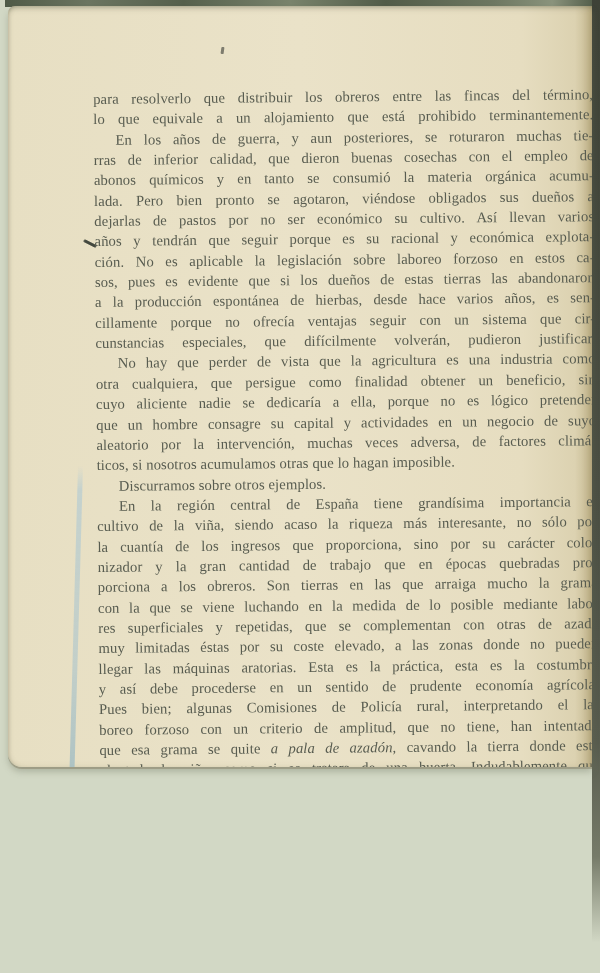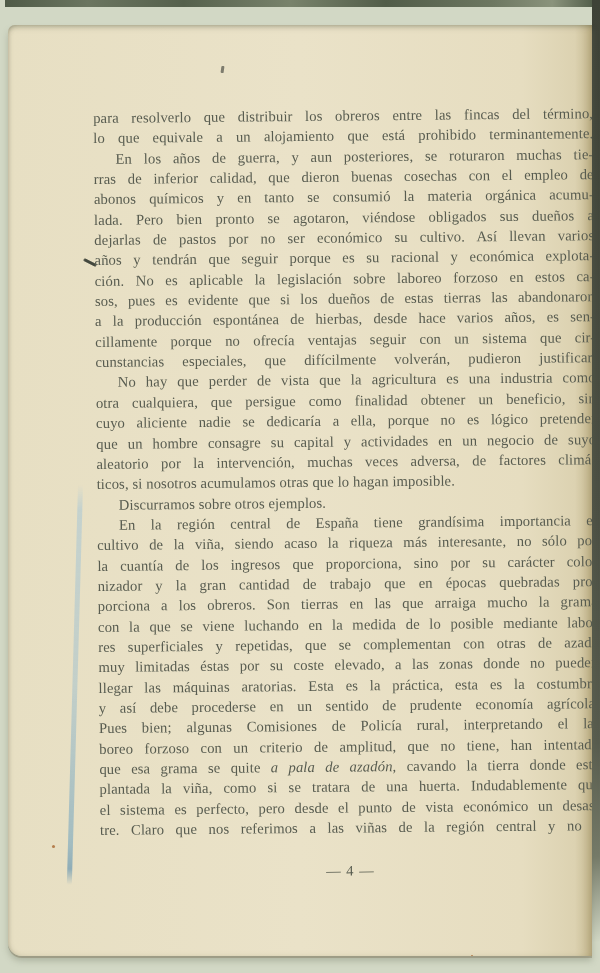--- a/index.html
+++ b/index.html
@@ -10,28 +10,27 @@
   }
   .top-band{
     position:absolute;left:5px;top:0;width:595px;height:7px;
     background:linear-gradient(90deg,#4f5a47,#6b7560 14%,#55604c 30%,#79836c 48%,#515c48 64%,#6d7761 82%,#8a937c 92%,#4a5542);
   }
   .right-strip{
     position:absolute;right:0;top:0;width:8px;height:952px;
     background:linear-gradient(180deg,#3e4237 0%,#4c5044 55%,#585c4e 78%,#767b69 90%,rgba(210,216,197,0) 99%);
   }
   .page{
-    position:absolute;left:8px;top:6px;width:584px;height:931px;
+    position:absolute;left:8px;top:6px;width:584px;height:761px;
     background:linear-gradient(90deg,#e7dfc3 0%,var(--paper,#eae2c8) 50%,#e6ddc0 88%,#dcd2b1 97%,#cec29c 100%);
     border-radius:7px 0 0 14px;
     box-shadow:0 2px 0 rgba(140,135,110,.55),0 5px 6px rgba(110,115,95,.35),
       inset 0 5px 7px -5px rgba(70,80,60,.55),inset 3px 0 5px -3px rgba(120,115,90,.5),
       inset -10px 0 12px -7px rgba(130,110,60,.45);
     overflow:hidden;
-    margin-top:19px;
   }
   .textwrap{
     position:absolute;left:85px;top:83px;width:500px;
     transform:rotate(-0.55deg);transform-origin:0 0;
   }
   .line{
     height:20.35px;line-height:20.35px;font-size:14.7px;
     color:var(--ink,#585c50);letter-spacing:.1px;
     text-align:justify;text-align-last:justify;
     white-space:normal;overflow:visible;

